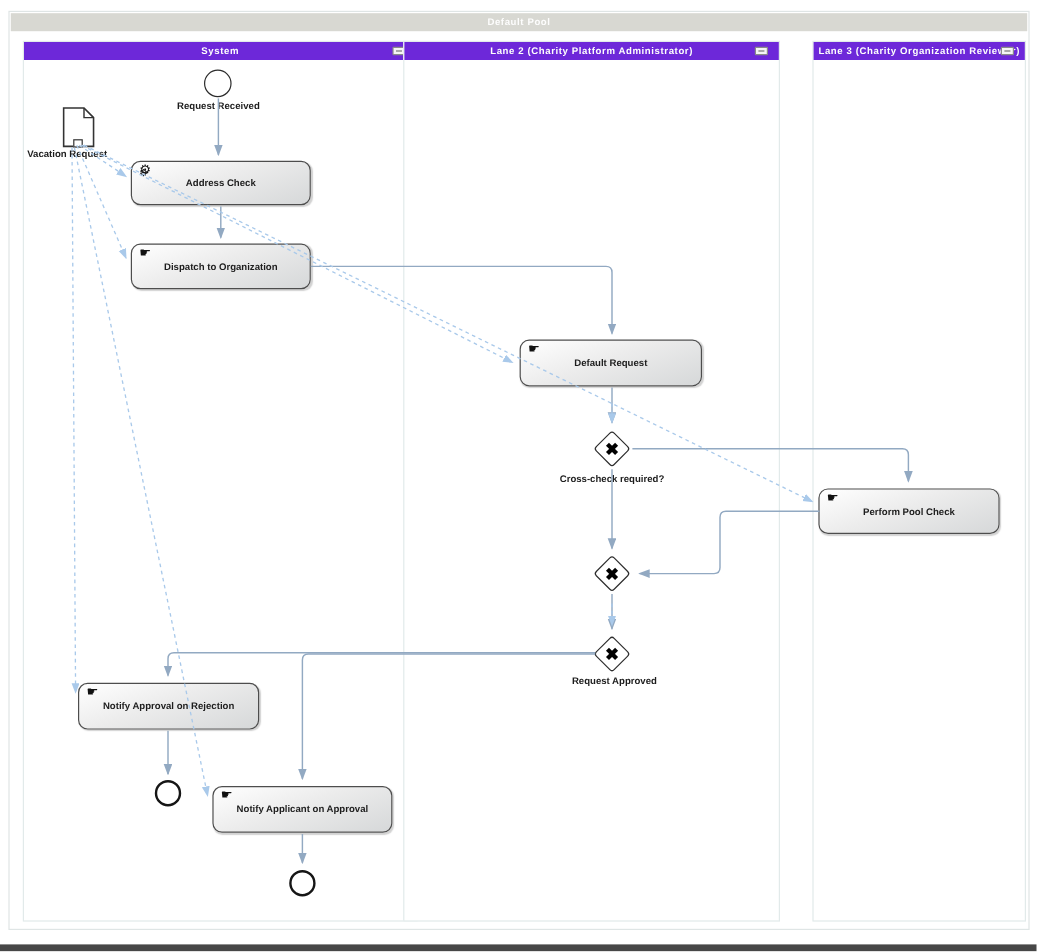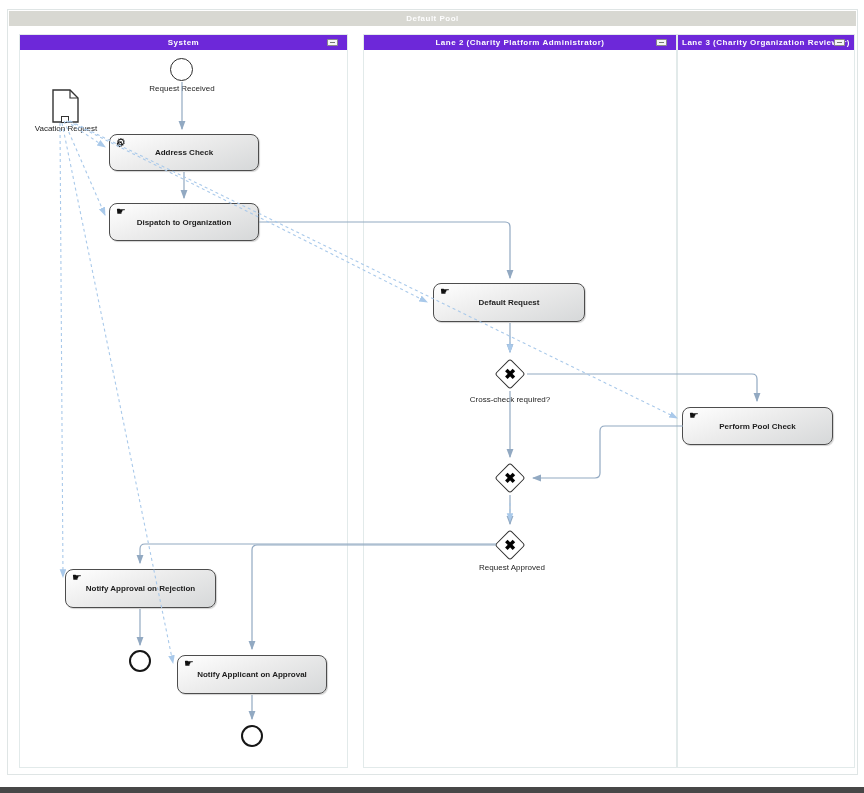--- a/index.html
+++ b/index.html
@@ -30,21 +30,21 @@
   .ev-start{width:23px;height:23px;border:1.6px solid #2b2b2b;}
   .ev-end{width:22px;height:22px;border:2.6px solid #161616;}
   .gateway{position:absolute;width:32px;height:32px;z-index:2;}
   .diamond{position:absolute;left:4.5px;top:4.5px;width:22px;height:22px;background:#fff;
         border:1.5px solid #2e2e2e;border-radius:3px;transform:rotate(45deg);box-sizing:border-box;}
   .xmark{position:absolute;inset:0;display:flex;align-items:center;justify-content:center;
         font-size:14px;font-weight:900;color:#000;}
   .dataobj{position:absolute;z-index:2;}
   .dataobj .handle{position:absolute;left:9px;top:27px;width:8px;height:7px;background:#fff;
         border:1.2px solid #333;box-sizing:border-box;}
-  .nlabel{position:absolute;font-size:8px;font-weight:400;color:#1d1d1d;white-space:nowrap;
+  .nlabel{position:absolute;font-size:8px;font-weight:700;color:#1d1d1d;white-space:nowrap;
         transform:translateX(-50%);z-index:2;}
   
   svg.wires{position:absolute;left:0;top:0;z-index:4;pointer-events:none;}
   .seq{stroke:#92a9c2;stroke-width:1.2;fill:none;}
   .dat{stroke:#a9c9ea;stroke-width:1.1;fill:none;stroke-dasharray:3,3;}
   .bottom-bar{position:absolute;left:0;top:787px;width:864px;height:6px;background:#474747;}
 </style>
 </head>
 <body>
 
@@ -52,21 +52,21 @@
 
   <div class="pool">
     <div class="pool-header">Default Pool</div>
 
     <div class="lane" style="left:11px;width:327px;">
       <div class="lane-header">
         <span>System</span>
         <span class="min-btn"></span>
       </div>
     </div>
-    <div class="lane" style="left:355px;width:312px;text-decoration:underline;">
+    <div class="lane" style="left:328px;width:312px;text-decoration:underline;">
       <div class="lane-header">
         <span>Lane 2 (Charity Platform Administrator)</span>
         <span class="min-btn"></span>
       </div>
     </div>
     <div class="lane" style="left:669px;width:176px;">
       <div class="lane-header">
         <span>Lane 3 (Charity Organization Reviewer)</span>
         <span class="min-btn"></span>
       </div>
@@ -76,21 +76,21 @@
   <div class="event ev-start" style="left:170px;top:58px;"></div>
   <div class="nlabel" style="left:182px;top:84px;">Request Received</div>
 
   <div class="dataobj" style="left:52px;top:89px;">
     <svg width="27" height="35">
       <path d="M1,1 h17 l8,8 v24 h-25 z" fill="#ffffff" stroke="#333" stroke-width="1.4"></path>
       <path d="M18,1 v8 h8" fill="none" stroke="#333" stroke-width="1.2"></path>
     </svg>
     <span class="handle"></span>
   </div>
-  <div class="nlabel" style="left:66px;top:124px;">Vacation Request</div>
+  <div class="nlabel" style="left:56px;top:124px;">Vacation Request</div>
 
   <div class="task" style="left:109px;top:134px;width:150px;height:37px;">
     <span class="node-icon">⚙</span>
     <span class="gear2">⚙</span>
     <span class="tlabel">Address Check</span>
   </div>
 
   <div class="task" style="left:109px;top:203px;width:150px;height:38px;">
     <span class="node-icon">☛</span>
     <span class="tlabel">Dispatch to Organization</span>

